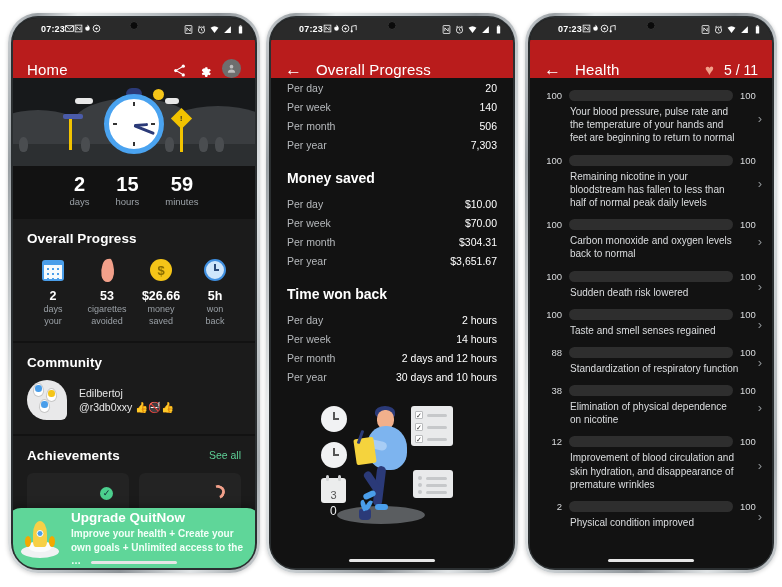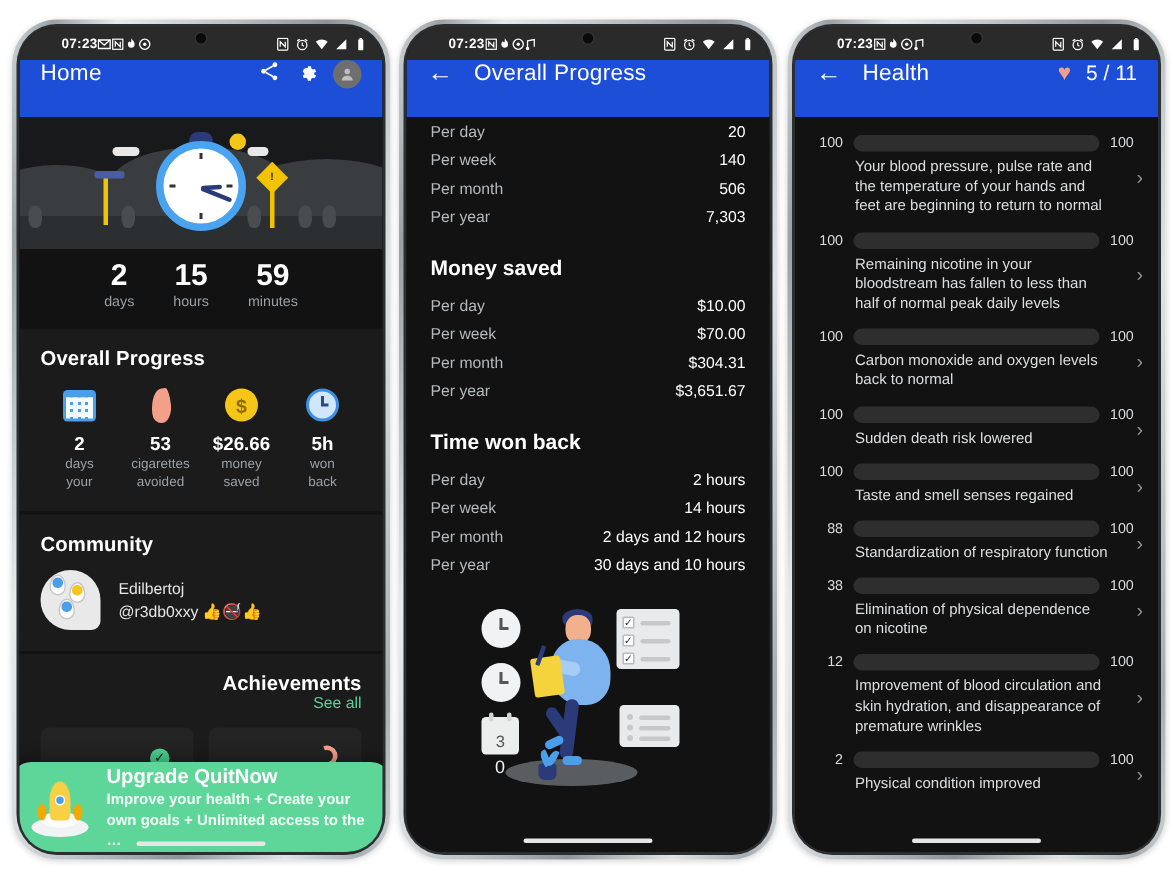--- a/index.html
+++ b/index.html
@@ -28,33 +28,33 @@
   .screen {
     position:absolute; inset:5px; border-radius:24px;
     background:#121212; overflow:hidden;
   }
 
   
   .statusbar {
     height:22px; background:#2a2a2a; display:flex; align-items:center;
     padding:0 10px; position:relative;
   }
-  .sb-left { display:flex; align-items:center; gap:0; margin-left:18px; }
+  .sb-left { display:flex; gap:0; margin-left:18px; }
   .sb-time { color:#fff; font-size:9px; font-weight:bold; letter-spacing:.2px; }
   .sb-right { position:absolute; right:10px; display:flex; align-items:center; gap:4px; }
   .sb-ico { width:9px; height:9px; display:inline-block; position:relative; }
   .punchhole {
     position:absolute; left:50%; top:3px; transform:translateX(-50%);
     width:9px; height:9px; border-radius:50%; background:#0a0a0a;
     border:1px solid #333;
   }
 
   
   .appbar {
-    height:38px; background:#1d4ed8; display:flex; align-items:flex-start;
+    height:38px; background:#b91c1c; display:flex; align-items:flex-end;
     padding:0 14px; gap:10px;
   }
   .appbar .title { color:#fff; font-size:15px; font-weight:400; letter-spacing:.2px; }
   .appbar .spacer { flex:1; }
   .back-arrow { color:#fff; font-size:17px; line-height:1; cursor:pointer; }
   .icon-btn { color:#fff; cursor:pointer; display:flex; align-items:center; }
   .avatar-circle {
     width:19px; height:19px; border-radius:50%; background:#6e6e6e;
     display:flex; align-items:center; justify-content:center;
   }
@@ -119,21 +119,21 @@
 
   .comm-row { display:flex; align-items:center; gap:12px; margin-top:10px; }
   .comm-avatar { width:40px; height:40px; position:relative; }
   .blob { position:absolute; inset:0; background:#e9e9ea; border-radius:50% 50% 15% 50%; }
   .pin { position:absolute; width:9px; height:12px; background:#fff; border-radius:50% 50% 50% 50%/60% 60% 40% 40%; box-shadow:0 0 0 1px #c8c8c8; }
   .pin i { position:absolute; left:1.2px; top:1.2px; width:6.5px; height:6.5px; border-radius:50%; background:#4a9eea; }
   .pin.hat i { background:#f5c518; }
   .comm-name { color:#e6e6e6; font-size:10.5px; line-height:1.5; }
   .comm-handle { color:#e6e6e6; font-size:10.5px; }
 
-  .ach-head { display:flex; align-items:flex-end; justify-content:space-between;flex-direction:column; }
+  .ach-head { display:flex; align-items:center; justify-content:space-between; }
   .see-all { color:#5ecf96; font-size:10.5px; cursor:pointer; }
   .ach-cards { display:flex; gap:10px; margin-top:10px; }
   .ach-card { flex:1; height:46px; background:#232323; border-radius:6px; position:relative; }
   .check-badge { position:absolute; right:16px; top:14px; width:13px; height:13px; border-radius:50%;
     background:#4ccf8e; color:#123; font-size:9px; display:flex; align-items:center; justify-content:center; }
   .arc { position:absolute; right:16px; top:12px; width:14px; height:14px; border-radius:50%;
     border:3px solid #f2a08a; border-left-color:transparent; border-bottom-color:transparent; transform:rotate(25deg); }
 
   .upgrade {
     position:absolute; left:-6px; right:-6px; bottom:-2px; height:62px;

